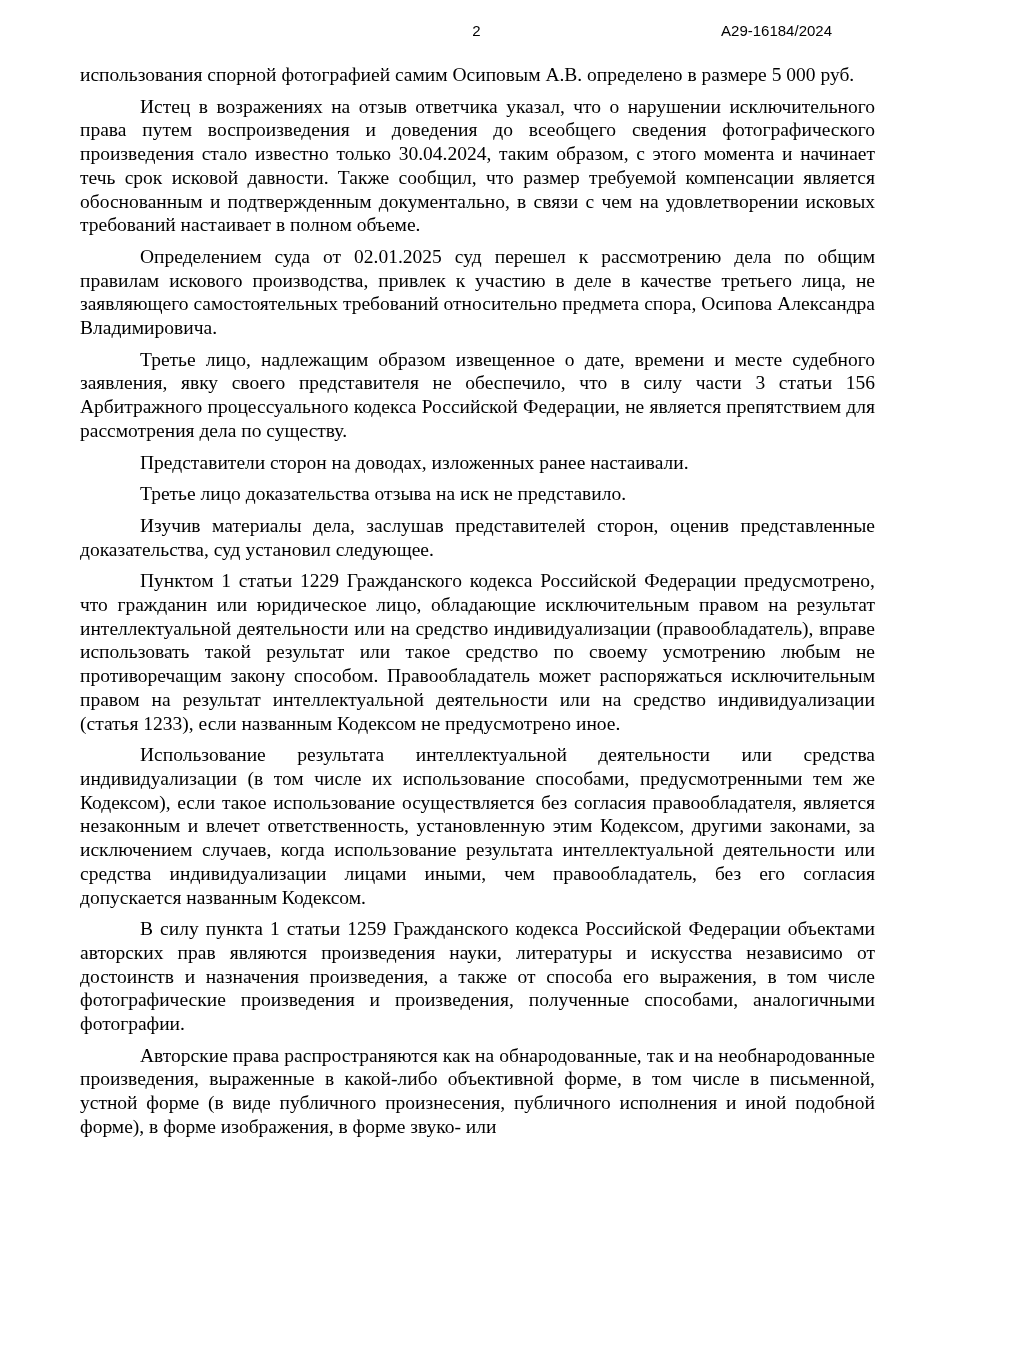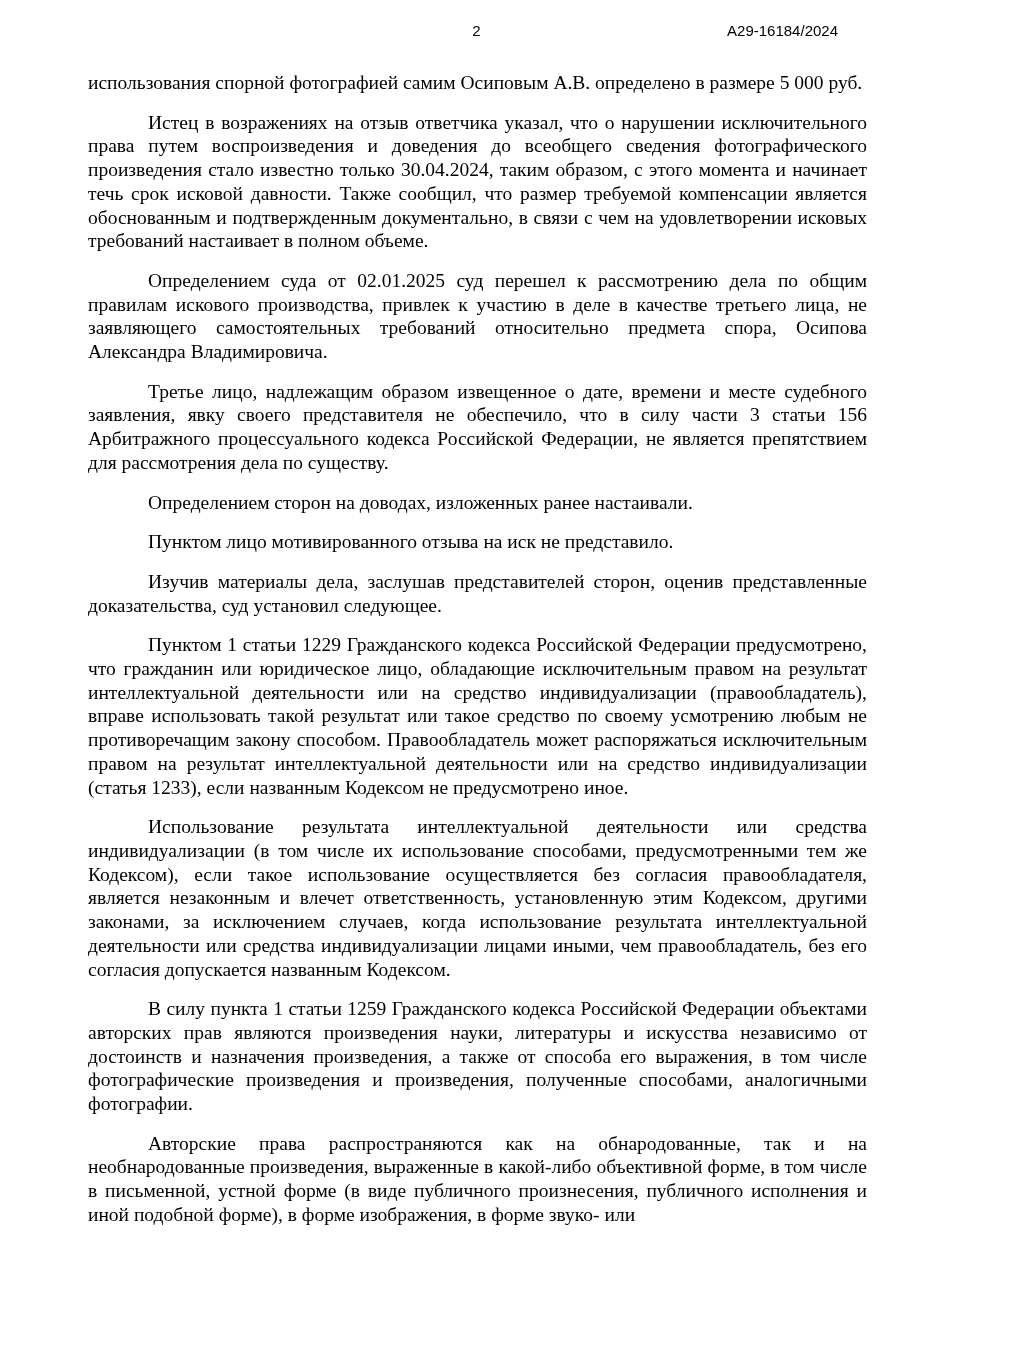--- a/index.html
+++ b/index.html
@@ -29,37 +29,37 @@
   }
   .page-number {
     position: absolute;
     left: 0;
     right: 0;
     top: 0;
     text-align: center;
   }
   .case-number {
     position: absolute;
-    right: 43px;
+    right: 49px;
     top: 0;
     white-space: nowrap;
   }
   .content {
     position: absolute;
     top: 55px;
     left: 72px;
     width: 811px;
     font-family: "Liberation Serif", "DejaVu Serif", serif;
     font-size: 19.5px;
     line-height: 23.7px;
     text-align: justify;
     color: #000000;
   }
   .content p {
-    margin: 16px;
+    margin: 8px;
     padding: 0;
     text-indent: 60px;
   }
   .content p.no-indent {
     text-indent: 0;
   }
 </style>
 </head>
 <body>
 
@@ -73,23 +73,23 @@
 
       <p class="no-indent">использования спорной фотографией самим Осиповым А.В. определено в размере 5 000 руб.</p>
 
       <p>Истец в возражениях на отзыв ответчика указал, что о нарушении исключительного права путем воспроизведения и доведения до всеобщего сведения фотографического произведения стало известно только 30.04.2024, таким образом, с этого момента и начинает течь срок исковой давности. Также сообщил, что размер требуемой компенсации является обоснованным и подтвержденным документально, в связи с чем на удовлетворении исковых требований настаивает в полном объеме.</p>
 
       <p>Определением суда от 02.01.2025 суд перешел к рассмотрению дела по общим правилам искового производства, привлек к участию в деле в качестве третьего лица, не заявляющего самостоятельных требований относительно предмета спора, Осипова Александра Владимировича.</p>
 
 
       <p>Третье лицо, надлежащим образом извещенное о дате, времени и месте судебного заявления, явку своего представителя не обеспечило, что в силу части 3 статьи 156 Арбитражного процессуального кодекса Российской Федерации, не является препятствием для рассмотрения дела по существу.</p>
 
-      <p>Определением сторон на доводах, изложенных ранее настаивали.</p>
+      <p>Представители сторон на доводах, изложенных ранее настаивали.</p>
 
-      <p>Пунктом лицо мотивированного отзыва на иск не представило.</p>
+      <p>Третье лицо доказательства отзыва на иск не представило.</p>
 
       <p>Изучив материалы дела, заслушав представителей сторон, оценив представленные доказательства, суд установил следующее.</p>
 
       <p>Пунктом 1 статьи 1229 Гражданского кодекса Российской Федерации предусмотрено, что гражданин или юридическое лицо, обладающие исключительным правом на результат интеллектуальной деятельности или на средство индивидуализации (правообладатель), вправе использовать такой результат или такое средство по своему усмотрению любым не противоречащим закону способом. Правообладатель может распоряжаться исключительным правом на результат интеллектуальной деятельности или на средство индивидуализации (статья 1233), если названным Кодексом не предусмотрено иное.</p>
 
 
 
       <p>Использование результата интеллектуальной деятельности или средства индивидуализации (в том числе их использование способами, предусмотренными тем же Кодексом), если такое использование осуществляется без согласия правообладателя, является незаконным и влечет ответственность, установленную этим Кодексом, другими законами, за исключением случаев, когда использование результата интеллектуальной деятельности или средства индивидуализации лицами иными, чем правообладатель, без его согласия допускается названным Кодексом.</p>
 
       <p>В силу пункта 1 статьи 1259 Гражданского кодекса Российской Федерации объектами авторских прав являются произведения науки, литературы и искусства независимо от достоинств и назначения произведения, а также от способа его выражения, в том числе фотографические произведения и произведения, полученные способами, аналогичными фотографии.</p>

